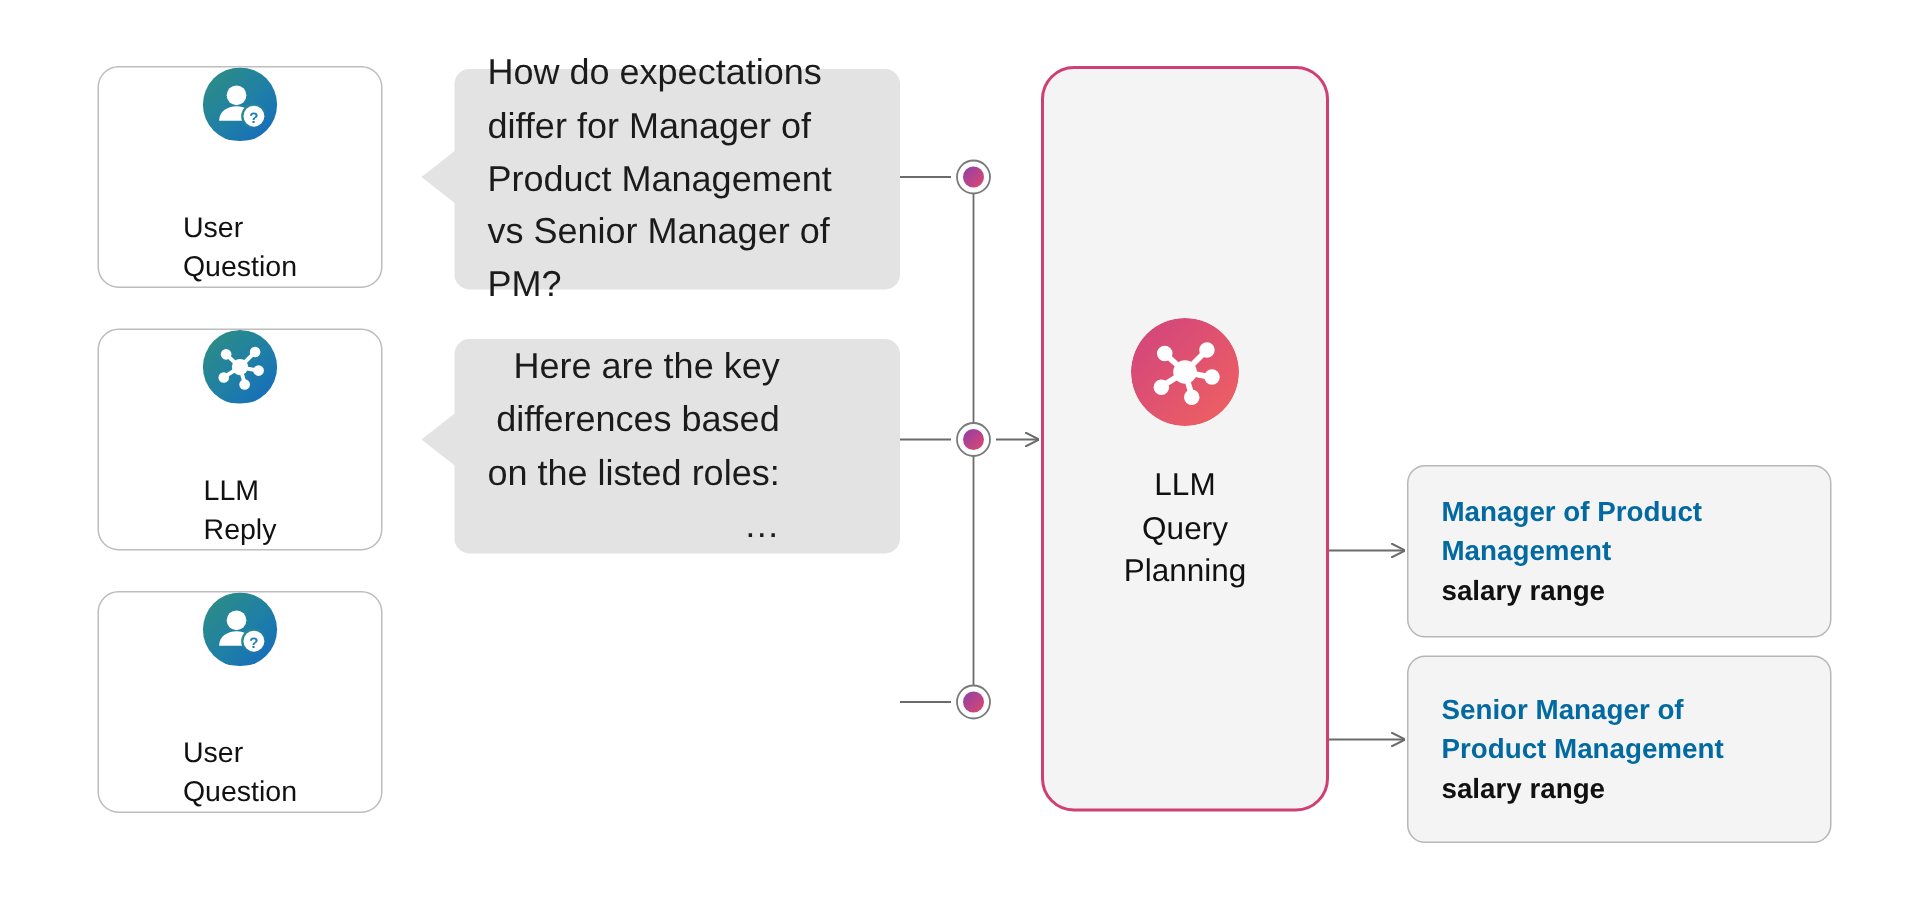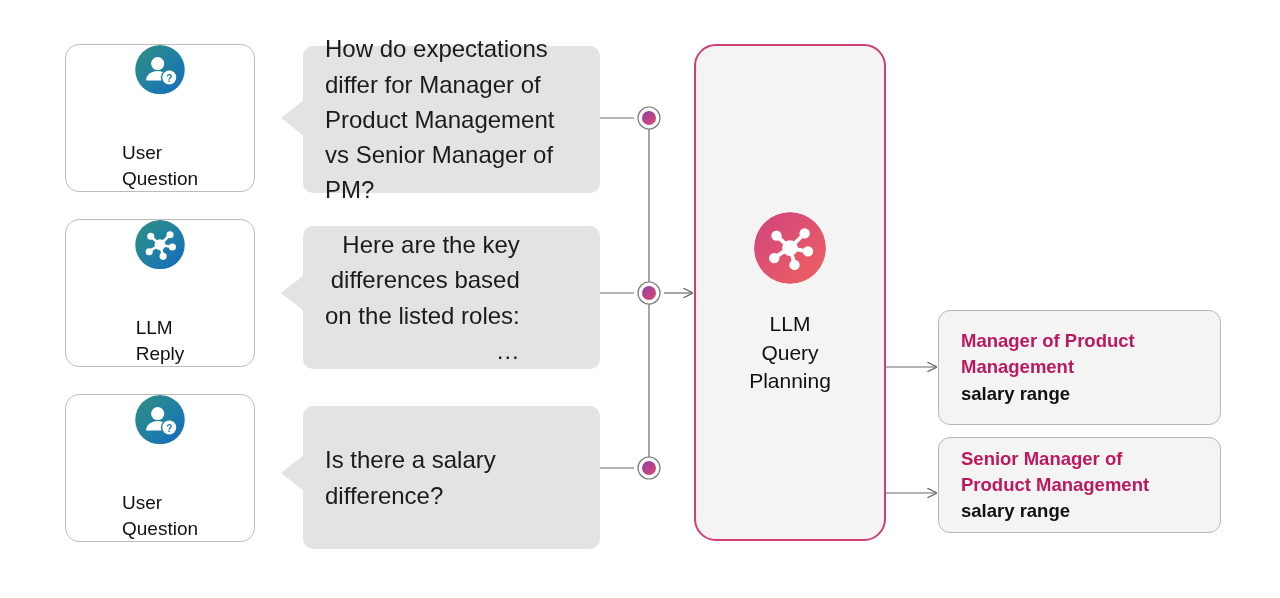--- a/index.html
+++ b/index.html
@@ -130,21 +130,21 @@
     box-sizing: border-box;
     display: flex;
     flex-direction: column;
     justify-content: center;
     padding: 0 22px;
   }
   .out-title {
     font-size: 18.5px;
     font-weight: bold;
     line-height: 1.42;
-    color: #be185d;
+    color: #0369a1;
     white-space: pre-line;
   }
   .out-sub {
     font-size: 18.5px;
     font-weight: bold;
     line-height: 1.42;
     color: #111111;
   }
 </style>
 </head>
@@ -253,25 +253,20 @@
   </div>
 
   <div class="bubble" style="left:303px; top:226px; width:297px; height:143px;text-align:right;">
     <span class="bubble-tail" style="top:49px;"></span>
     <div class="bubble-text">Here are the key
 differences based
 on the listed roles:
 …</div>
   </div>
 
-  <div class="bubble" style="left:303px; top:406px; width:297px; height:143px;">
-    <span class="bubble-tail" style="top:49px;"></span>
-    <div class="bubble-text">Is there a salary
-difference?</div>
-  </div>
 
   <div id="planner">
     <svg id="planner-icon" viewBox="0 0 64 64">
       <circle cx="32" cy="32" r="32" fill="url(#gradPink)"></circle>
       <g stroke="#ffffff" stroke-width="3.4" stroke-linecap="round">
         <line x1="32" y1="32" x2="21" y2="22"></line>
         <line x1="32" y1="32" x2="44" y2="20"></line>
         <line x1="32" y1="32" x2="47" y2="35"></line>
         <line x1="32" y1="32" x2="36" y2="46"></line>
         <line x1="32" y1="32" x2="19" y2="40"></line>
@@ -287,19 +282,19 @@
 Query
 Planning</div>
   </div>
 
   <div class="out-card" style="top:310px; height:115px;">
     <div class="out-title">Manager of Product
 Management</div>
     <div class="out-sub">salary range</div>
   </div>
 
-  <div class="out-card" style="top:437px; height:96px;">
+  <div class="out-card" style="top:437px; height:125px;">
     <div class="out-title">Senior Manager of
 Product Management</div>
     <div class="out-sub">salary range</div>
   </div>
 
 </div>
 
 </body></html>

